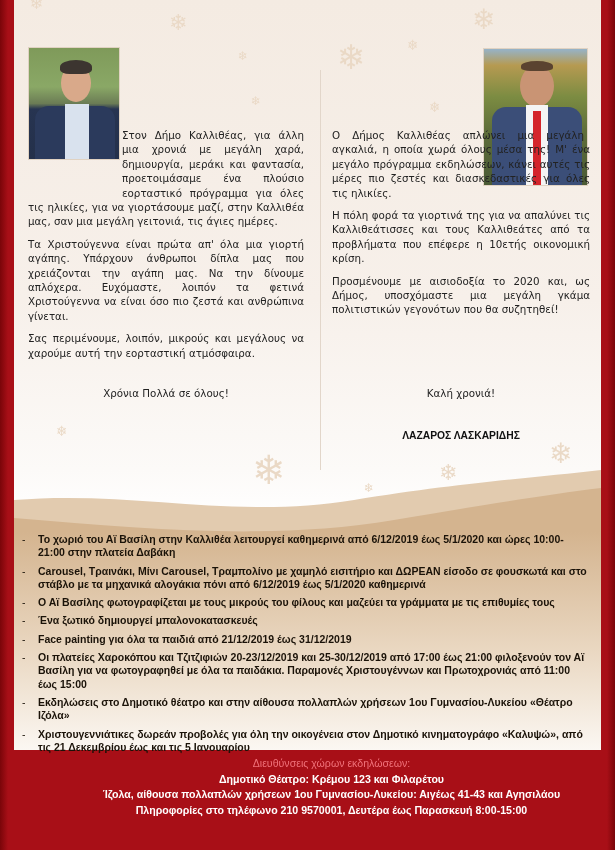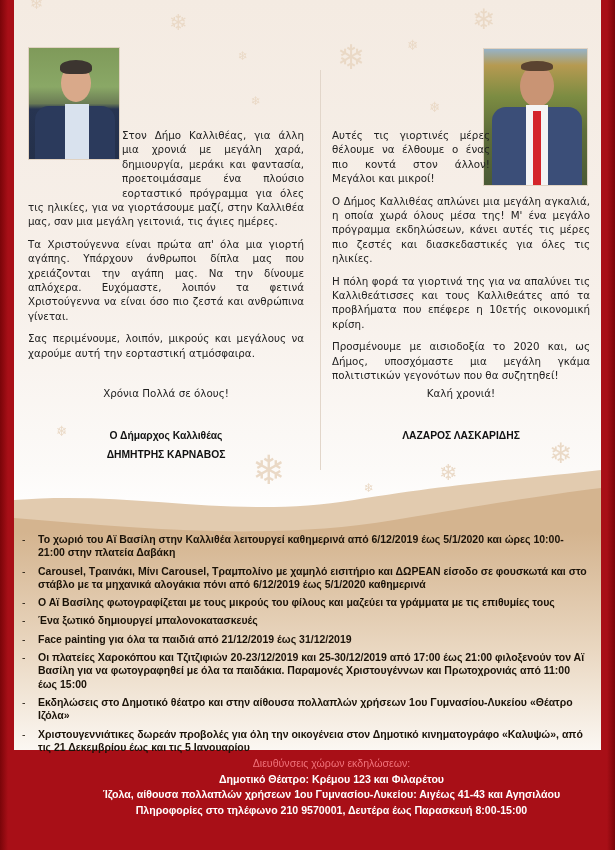--- a/index.html
+++ b/index.html
@@ -95,36 +95,31 @@
 
   <div class="text-col" style="left:14px;top:128px;width:276px;">
     <div style="float:left;width:94px;height:58px;"></div>
     <p>Στον Δήμο Καλλιθέας, για άλλη μια χρονιά με μεγάλη χαρά, δημιουργία, μεράκι και φαντασία, προετοιμάσαμε ένα πλούσιο εορταστικό πρόγραμμα για όλες τις ηλικίες, για να γιορτάσουμε μαζί, στην Καλλιθέα μας, σαν μια μεγάλη γειτονιά, τις άγιες ημέρες.</p>
     <p>Τα Χριστούγεννα είναι πρώτα απ' όλα μια γιορτή αγάπης. Υπάρχουν άνθρωποι δίπλα μας που χρειάζονται την αγάπη μας. Να την δίνουμε απλόχερα. Ευχόμαστε, λοιπόν τα φετινά Χριστούγεννα να είναι όσο πιο ζεστά και ανθρώπινα γίνεται.</p>
     <p>Σας περιμένουμε, λοιπόν, μικρούς και μεγάλους να χαρούμε αυτή την εορταστική ατμόσφαιρα.</p>
   </div>
 
   <div class="greet" style="left:14px;top:387px;width:276px;">Χρόνια Πολλά σε όλους!</div>
 
-  <div class="sig" style="left:14px;top:430px;width:276px;">
-    <div>Ο Δήμαρχος Καλλιθέας</div>
-    <div>ΔΗΜΗΤΡΗΣ ΚΑΡΝΑΒΟΣ</div>
-  </div>
 
   <div class="photo photo-right">
     <div class="head" style="left:36px;top:16px;width:34px;height:42px;background:#c99474;"></div>
     <div class="hair" style="left:37px;top:12px;width:32px;height:10px;background:#5a4330;"></div>
     <div class="suit" style="left:8px;top:58px;width:90px;height:80px;background:#3b4e78;"></div>
     <div class="shirt" style="left:42px;top:56px;width:22px;height:80px;background:#f4f4f4;"></div>
     <div class="tie" style="left:49px;top:62px;width:8px;height:74px;"></div>
   </div>
 
   <div class="text-col" style="left:318px;top:128px;width:258px;">
     <div style="float:right;width:6px;height:1px;"></div>
-    <p style="width:158px;">Αυτές τις γιορτινές μέρες θέλουμε να έλθουμε ο ένας πιο κοντά στον άλλον! Μεγάλοι και μικροί!</p>
     <p>Ο Δήμος Καλλιθέας απλώνει μια μεγάλη αγκαλιά, η οποία χωρά όλους μέσα της! Μ' ένα μεγάλο πρόγραμμα εκδηλώσεων, κάνει αυτές τις μέρες πιο ζεστές και διασκεδαστικές για όλες τις ηλικίες.</p>
     <p>Η πόλη φορά τα γιορτινά της για να απαλύνει τις Καλλιθεάτισσες και τους Καλλιθεάτες από τα προβλήματα που επέφερε η 10ετής οικονομική κρίση.</p>
     <p>Προσμένουμε με αισιοδοξία το 2020 και, ως Δήμος, υποσχόμαστε μια μεγάλη γκάμα πολιτιστικών γεγονότων που θα συζητηθεί!</p>
   </div>
 
   <div class="greet" style="left:318px;top:387px;width:258px;text-align:center;">Καλή χρονιά!</div>
 
   <div class="sig" style="left:318px;top:430px;width:258px;">
     <div>ΛΑΖΑΡΟΣ ΛΑΣΚΑΡΙΔΗΣ</div>
   </div>

